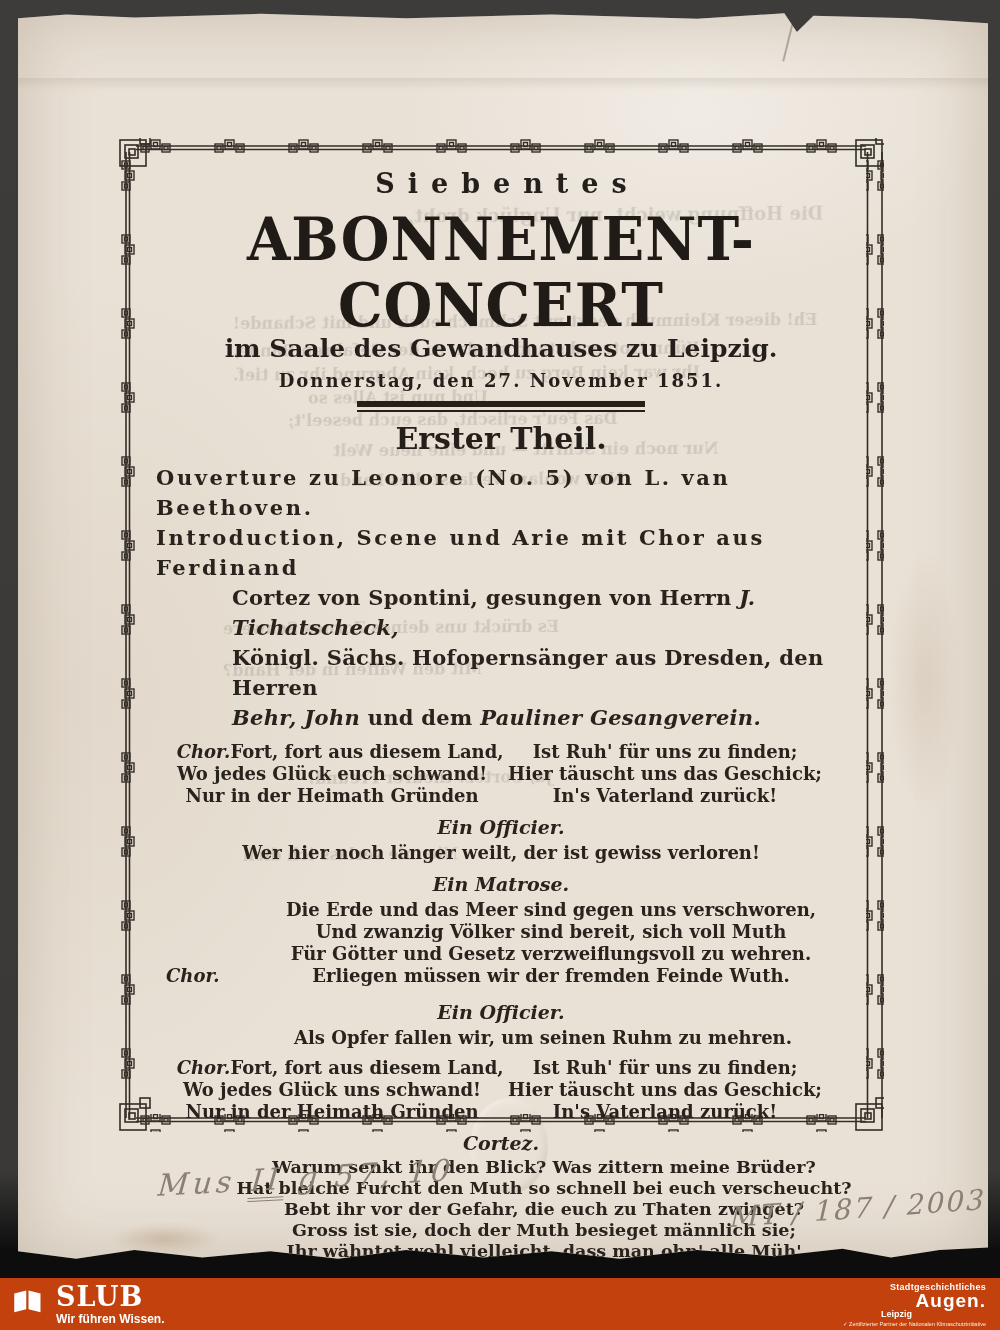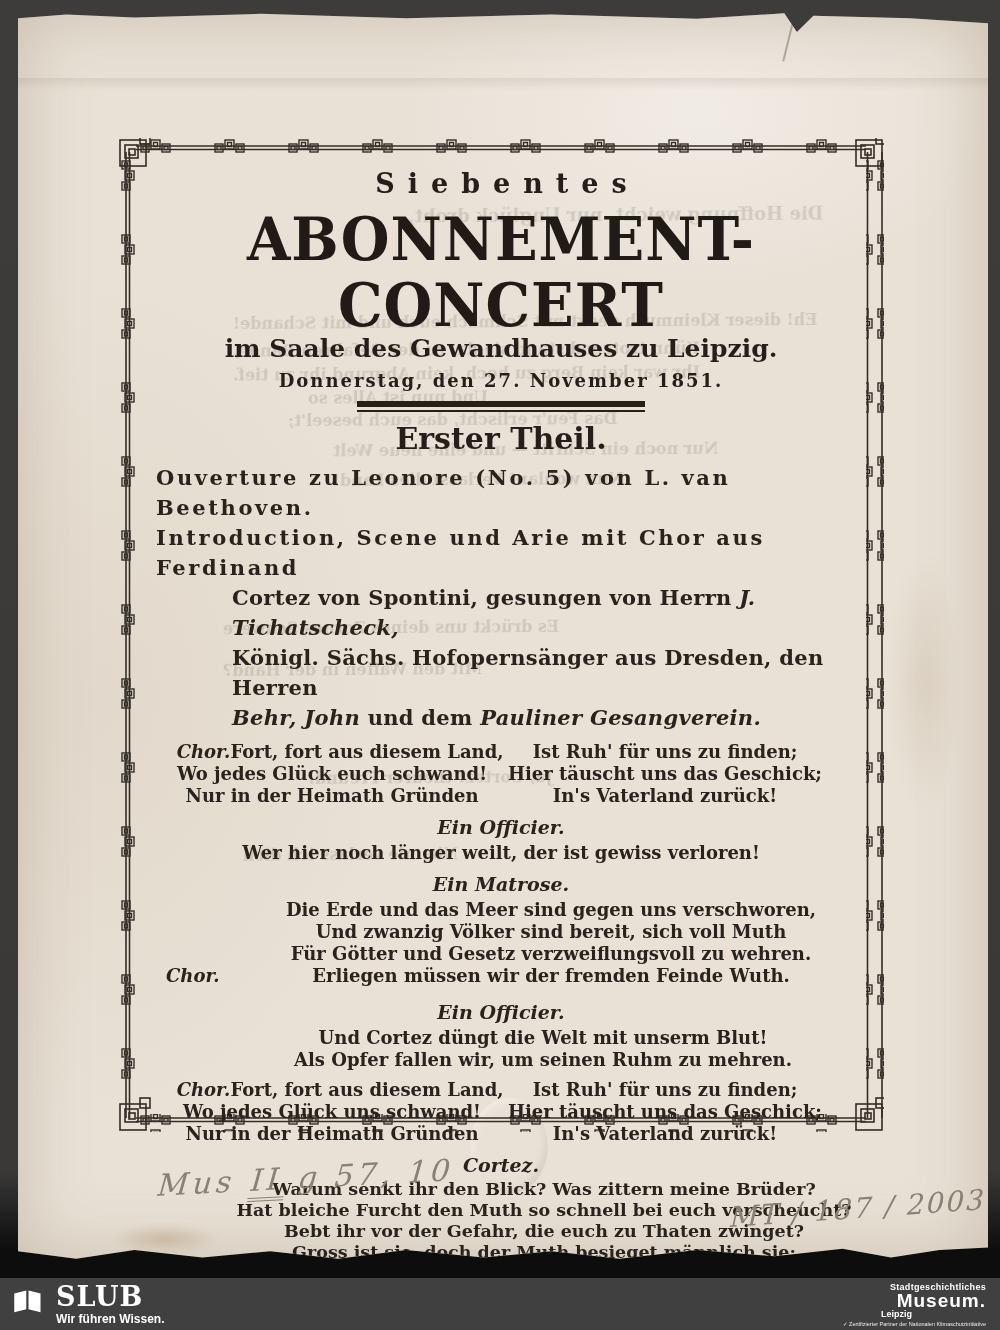--- a/index.html
+++ b/index.html
@@ -58,21 +58,21 @@
   .stanza.s2{padding-left:84px;}
   .chorline{position:relative;}
   .lbl2{position:absolute;left:-62px;font-style:italic;}
   .cortez-lines{padding-left:86px;margin-top:3px;font-size:17.5px;line-height:21px;}
   
   .hw{position:absolute;font-style:italic;color:#8a8074;white-space:nowrap;}
   .hw-shelf{left:140px;top:1148px;font-size:30px;letter-spacing:4px;transform:rotate(-3deg) skewX(-8deg);}
   .hw-shelf .ul2{border-bottom:4px double #8a8074;padding:0 2px;}
   .hw-acc{left:712px;top:1180px;font-size:28px;letter-spacing:2px;transform:rotate(-4deg) skewX(-6deg);}
   
-  .bar{position:absolute;left:0;top:1278px;width:1000px;height:52px;background:#404040;color:#fff;}
+  .bar{position:absolute;left:0;top:1278px;width:1000px;height:52px;background:#c2410c;color:#fff;}
   .slub{position:absolute;left:12px;top:6px;display:flex;}
   .slub-icon{width:30px;height:30px;margin-top:2px;}
   .slub-name{font-family:"DejaVu Serif","Liberation Serif",serif;font-weight:bold;font-size:27px;line-height:26px;margin-left:14px;letter-spacing:1px;}
   .slub-tag{font-family:"Liberation Sans","DejaVu Sans",sans-serif;font-weight:bold;font-size:12px;margin-left:14px;margin-top:2px;}
   .museum{position:absolute;right:14px;top:4px;text-align:right;font-family:"Liberation Sans","DejaVu Sans",sans-serif;}
   .mus-l1{font-size:9px;font-weight:bold;letter-spacing:.3px;}
   .mus-l2{font-size:19px;font-weight:bold;line-height:17px;letter-spacing:1px;}
   .mus-l3{font-size:9px;font-weight:bold;text-align:left;padding-left:38px;}
   .mus-l4{font-size:5.5px;margin-top:2px;opacity:.9;}
 </style>
@@ -168,21 +168,20 @@
     <div class="vhead">Ein Matrose.</div>
     <div class="stanza verse">
       <div>Die Erde und das Meer sind gegen uns verschworen,</div>
       <div>Und zwanzig Völker sind bereit, sich voll Muth</div>
       <div>Für Götter und Gesetz verzweiflungsvoll zu wehren.</div>
       <div class="chorline"><span class="lbl2">Chor.</span><span>Erliegen müssen wir der fremden Feinde Wuth.</span></div>
     </div>
 
     <div class="vhead" style="margin-top:14px">Ein Officier.</div>
     <div class="stanza s2 verse">
-      <div>Und Cortez düngt die Welt mit unserm Blut!</div>
       <div>Als Opfer fallen wir, um seinen Ruhm zu mehren.</div>
     </div>
 
     <div class="chor2 verse">
       <div class="cl">
         <div><span class="lbl">Chor.</span><span>Fort, fort aus diesem Land,</span></div>
         <div>Wo jedes Glück uns schwand!</div>
         <div>Nur in der Heimath Gründen</div>
       </div>
       <div class="cr">
@@ -217,17 +216,17 @@
       <path d="M3 6 L19 2 L19 27 L3 31 Z" fill="#ffffff"></path>
       <path d="M22 2 L38 6 L38 31 L22 27 Z" fill="#ffffff"></path>
     </svg>
     <div>
       <div class="slub-name">SLUB</div>
       <div class="slub-tag">Wir führen Wissen.</div>
     </div>
   </div>
   <div class="museum">
     <div class="mus-l1">Stadtgeschichtliches</div>
-    <div class="mus-l2">Museum.</div>
+    <div class="mus-l2">Augen.</div>
     <div class="mus-l3">Leipzig</div>
     <div class="mus-l4">✓ Zertifizierter Partner der Nationalen Klimaschutzinitiative</div>
   </div>
 </div>
 
 </body></html>

